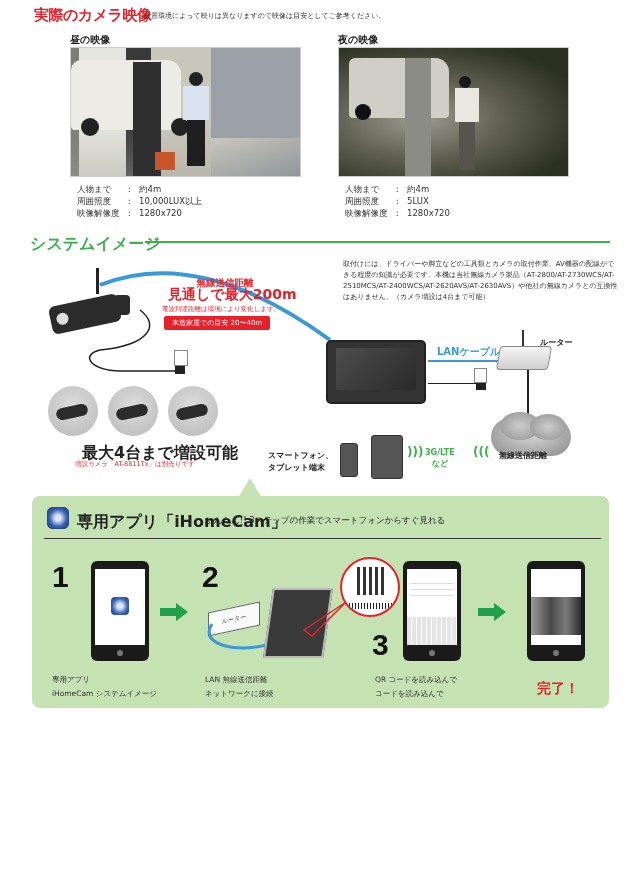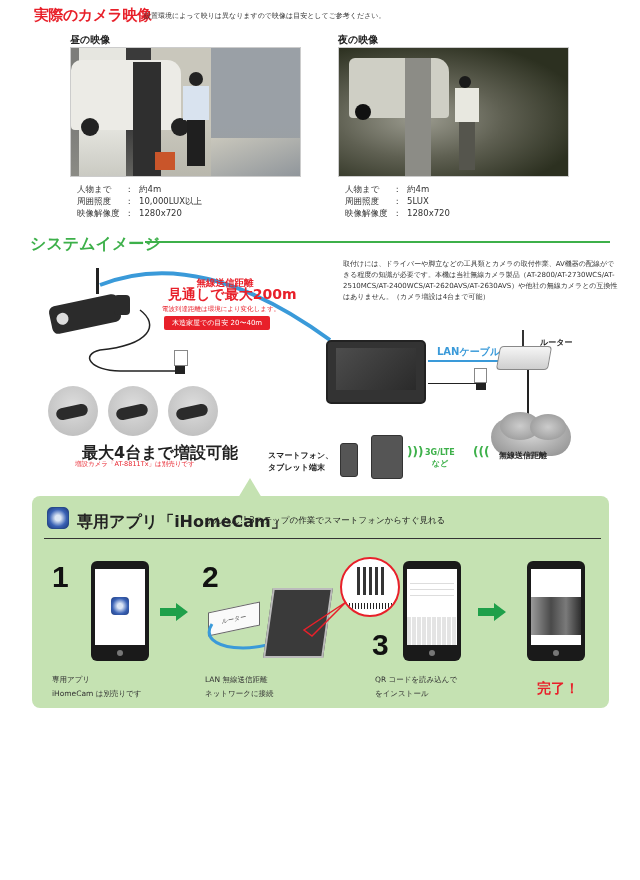--- a/index.html
+++ b/index.html
@@ -231,21 +231,21 @@
 
 <div class="abs step-num" style="left:52px;top:560px;">1</div>
 <div class="abs phone-frame" style="left:91px;top:561px;width:58px;height:100px;">
   <div class="phone-screen" style="left:4px;top:8px;width:50px;height:76px;">
     <div class="abs" style="left:16px;top:28px;width:18px;height:18px;border-radius:4px;background:radial-gradient(circle,#dce6f5 20%,#3a62b5 60%,#1e3a7a);"></div>
   </div>
   <div class="home-btn" style="left:26px;top:89px;"></div>
 </div>
 <div class="abs step-text" style="left:52px;top:673px;">
   <div>専用アプリ</div>
-  <div>iHomeCam は別売りです</div>
+  <div>iHomeCam システムイメージ</div>
 </div>
 
 <svg class="abs arrow-green" style="left:160px;top:603px;" viewBox="0 0 28 18">
   <path d="M0 5 H16 V0 L28 9 L16 18 V13 H0 Z" fill="#1fa04a"></path>
 </svg>
 
 <div class="abs step-num" style="left:202px;top:560px;">2</div>
 <div class="abs" style="left:208px;top:607px;width:52px;height:24px;background:#fafafa;border:1px solid #666;transform:skewY(-12deg);font-size:6px;color:#555;text-align:center;line-height:22px;">ルーター</div>
 <svg class="abs" style="left:200px;top:620px;" width="110" height="40">
   <path d="M12 4 C -5 30, 60 38, 95 12" stroke="#3a9ad9" stroke-width="3" fill="none"></path>
@@ -271,21 +271,21 @@
   <div class="phone-screen" style="left:4px;top:8px;width:50px;height:76px;">
     <div class="abs" style="left:3px;top:14px;width:44px;height:1px;background:#ddd;"></div>
     <div class="abs" style="left:3px;top:20px;width:44px;height:1px;background:#ddd;"></div>
     <div class="abs" style="left:3px;top:26px;width:44px;height:1px;background:#ddd;"></div>
     <div class="abs" style="left:0;top:48px;width:50px;height:28px;background:repeating-linear-gradient(90deg,#e4e4e4 0 4px,#fff 4px 5px);"></div>
   </div>
   <div class="home-btn" style="left:26px;top:89px;"></div>
 </div>
 <div class="abs step-text" style="left:375px;top:673px;">
   <div>QR コードを読み込んで</div>
-  <div>をインストール</div>
+  <div>コードを読み込んで</div>
 </div>
 
 <svg class="abs arrow-green" style="left:478px;top:603px;" viewBox="0 0 28 18">
   <path d="M0 5 H16 V0 L28 9 L16 18 V13 H0 Z" fill="#1fa04a"></path>
 </svg>
 
 <div class="abs phone-frame" style="left:527px;top:561px;width:58px;height:100px;">
   <div class="phone-screen" style="left:4px;top:8px;width:50px;height:76px;">
     <div class="abs" style="left:0;top:28px;width:50px;height:38px;background:linear-gradient(90deg,#9a9a9a,#4a4a4a 40%,#7a7a7a 70%,#2e2e2e);"></div>
   </div>

